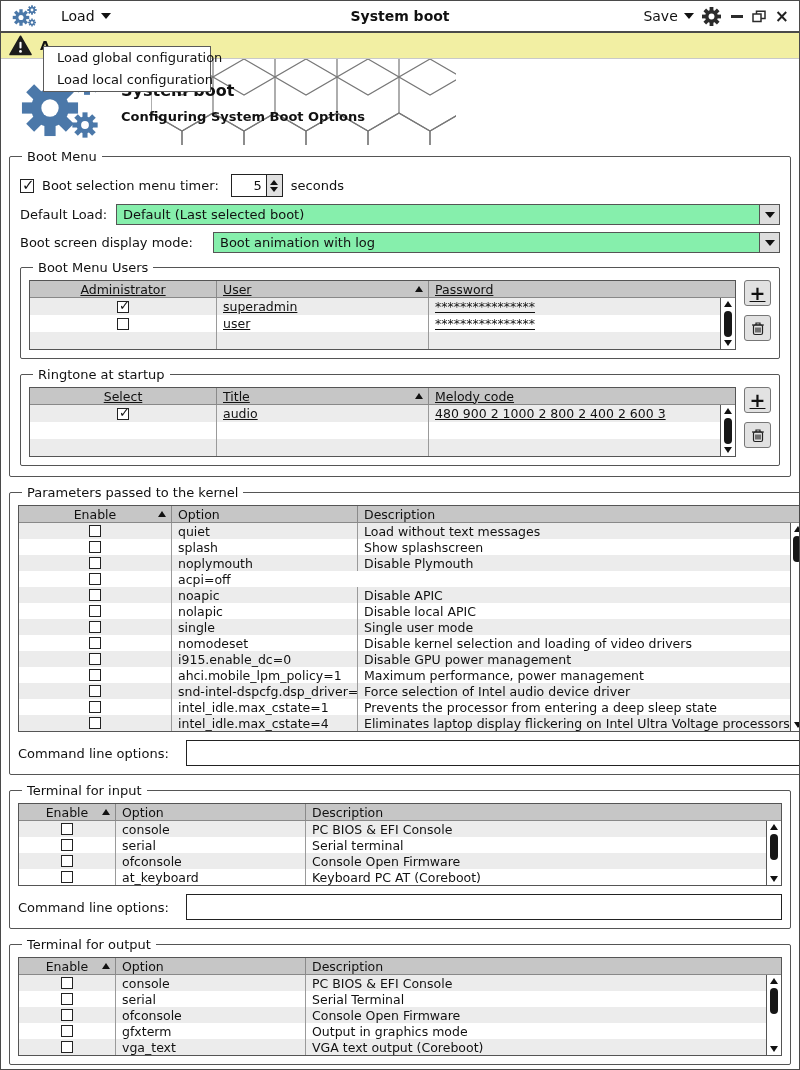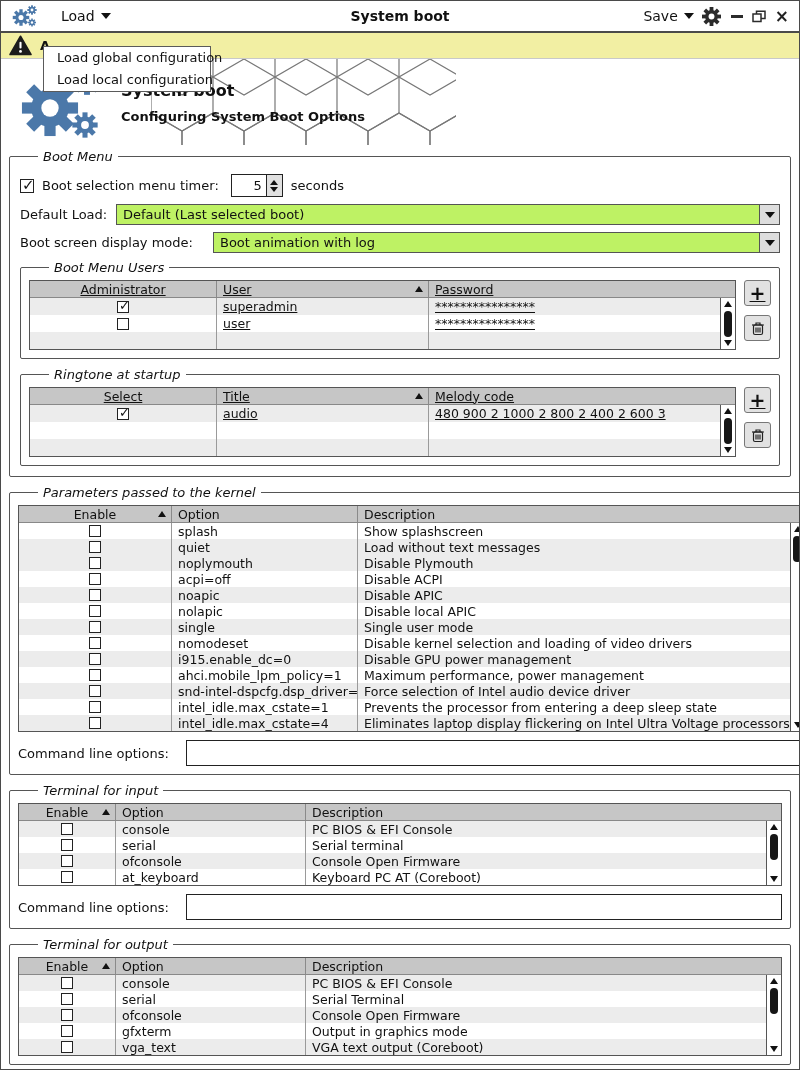--- a/index.html
+++ b/index.html
@@ -29,33 +29,33 @@
   
   .logohead { height:86px; flex:0 0 86px; position:relative; background:#fff; overflow:hidden; }
   .hexes { position:absolute; left:150px; top:0; width:305px; height:86px; }
   .biggears { position:absolute; left:16px; top:6px; color:#4b78a9; }
   .logo-title { position:absolute; left:120px; top:22px; font-weight:bold; font-size:16px; }
   .logo-sub { position:absolute; left:120px; top:50px; font-weight:bold; font-size:13px; }
 
   
   .content { flex:1; padding:4px 8px 0 8px; display:flex; flex-direction:column; }
   fieldset { border:1px solid #555; border-radius:2px; padding:5px 8px 8px 8px; margin-bottom:8px; }
-  legend { font-size:13px; padding:0 5px; margin-left:20px;font-style:italic; }
+  legend { font-size:13px; padding:0 5px; margin-left:4px; }
   fieldset.inner { margin:6px 2px 8px 2px; }
 
   .formrow { display:flex; align-items:center; gap:8px; margin:5px 2px 7px 2px; }
   .cb { width:14px; height:14px; border:1.6px solid #222; background:#fff; display:inline-flex; align-items:center; justify-content:center; position:relative; flex:0 0 14px; }
   .cb.on::after { content:"✓"; font-size:15px; font-weight:bold; position:absolute; left:1px; top:-4px; }
   .spin { display:flex; width:52px; height:23px; border:1.6px solid #222; background:#fff; margin-left:4px; }
   .spin .num { flex:1; text-align:right; padding:3px 4px 0 0; font-size:13px; }
   .spin .btn { width:16px; background:#e0e0e0; border-left:1.4px solid #222; display:flex; flex-direction:column; align-items:center; justify-content:center; gap:2px; }
   .tri-up-s { width:0; height:0; border-left:4px solid transparent; border-right:4px solid transparent; border-bottom:5px solid #111; }
   .tri-down-s { width:0; height:0; border-left:4px solid transparent; border-right:4px solid transparent; border-top:5px solid #111; }
 
-  .combo { display:flex; height:21px; border:1px solid #555; background:#bef264; flex:1; }
+  .combo { display:flex; height:21px; border:1px solid #555; background:#86efac; flex:1; }
   .combo .val { flex:1; padding:2px 6px; font-size:13px; white-space:nowrap; overflow:hidden; }
   .combo .btn { width:20px; background:#ddd; border-left:1px solid #555; display:flex; align-items:center; justify-content:center; }
 
   
   .tblwrap { display:flex; gap:8px; align-items:flex-start;text-decoration:underline; }
   .tbl { position:relative; border:1px solid #555; background:#fff; flex:1; }
   .thead { display:flex; background:#c6c6c6; height:17px; border-bottom:1px solid #888; }
   .th { position:relative; display:flex; align-items:center; padding-left:6px; font-size:12.5px; overflow:hidden; }
   .th + .th { border-left:1px solid #8a8a8a; }
   .th.center { justify-content:center; padding-left:0; }
@@ -365,47 +365,46 @@
               <span class="sort-arrow"></span>
             </div>
             <div class="th c1">
               <span>Option</span>
             </div>
             <div class="th c2">
               <span>Description</span>
             </div>
           </div>
         <div class="tbody">
+            <div class="tr odd">
+              <div class="td c0 center">
+                <span class="cb"></span>
+              </div>
+              <div class="td c1">quiet</div>
+              <div class="td c2">Load without text messages</div>
+            </div>
             <div class="tr even">
               <div class="td c0 center">
                 <span class="cb"></span>
               </div>
               <div class="td c1">splash</div>
               <div class="td c2">Show splashscreen</div>
             </div>
             <div class="tr odd">
               <div class="td c0 center">
                 <span class="cb"></span>
               </div>
-              <div class="td c1">quiet</div>
-              <div class="td c2">Load without text messages</div>
-            </div>
-            <div class="tr odd">
-              <div class="td c0 center">
-                <span class="cb"></span>
-              </div>
               <div class="td c1">noplymouth</div>
               <div class="td c2">Disable Plymouth</div>
             </div>
             <div class="tr even">
               <div class="td c0 center">
                 <span class="cb"></span>
               </div>
               <div class="td c1">acpi=off</div>
-              <div class="td c2">Disable ACPI</div>
             </div>
             <div class="tr odd">
               <div class="td c0 center">
                 <span class="cb"></span>
               </div>
               <div class="td c1">noapic</div>
               <div class="td c2">Disable APIC</div>
             </div>
             <div class="tr even">
               <div class="td c0 center">

